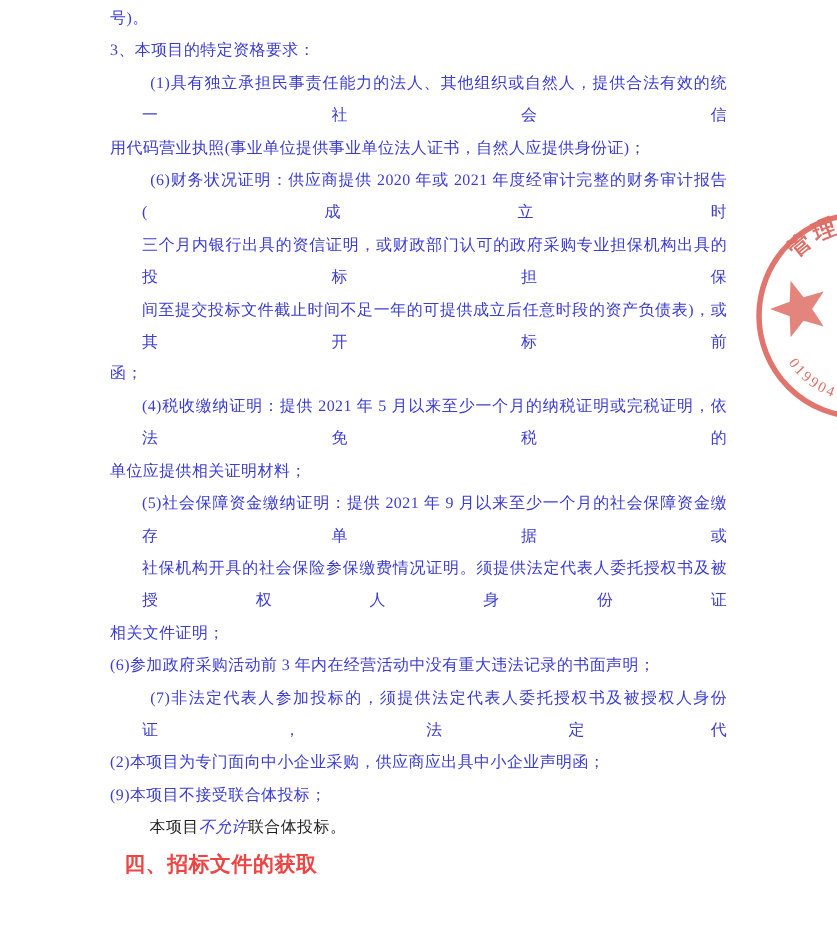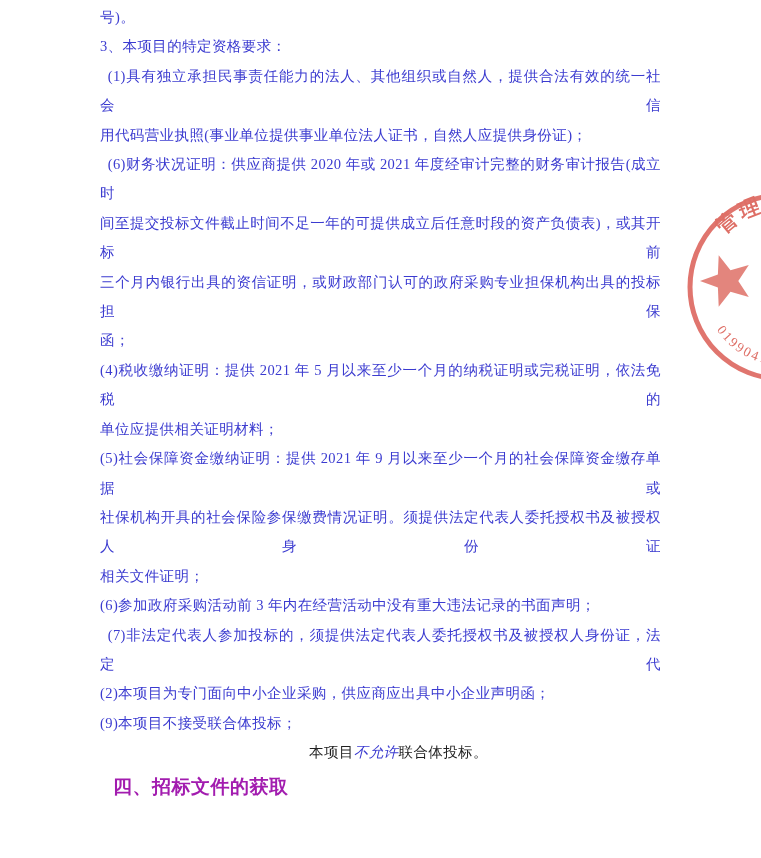--- a/index.html
+++ b/index.html
@@ -22,32 +22,33 @@
   }
   .line {
     font-size: 14.5px;
     line-height: 29.4px;
     color: #3b3bd0;
     letter-spacing: 0.4px;
   }
   .jf {
     text-align: justify;
     text-align-last: justify;
+    margin-left: 29px;
   }
   .blk { color: #1f1f1f; }
   .em {
     font-style: italic;
     color: #3b3bd0;
   }
-  .ind36 { padding-left: 36px; text-align: center; }
+  .ind36 { padding-left: 36px; }
   h2.sec {
     font-family: "Liberation Sans", sans-serif;
     font-size: 19px;
     font-weight: bold;
-    color: #a21caf;
+    color: #ef4444;
     margin: 5px 0 2px 0;
     padding-left: 13px;
     line-height: 28px;
     letter-spacing: 0.5px;
   }
   .stamp {
     position: absolute;
     left: 680px;
     top: 190px;
     filter: blur(0.35px);
@@ -57,22 +58,22 @@
 <body>
 
 <div class="doc">
 
   <div>
       <div class="line">号)。</div>
       <div class="line">3、本项目的特定资格要求：</div>
       <div class="line jf"> (1)具有独立承担民事责任能力的法人、其他组织或自然人，提供合法有效的统一社会信</div>
       <div class="line">用代码营业执照(事业单位提供事业单位法人证书，自然人应提供身份证)；</div>
       <div class="line jf"> (6)财务状况证明：供应商提供 2020 年或 2021 年度经审计完整的财务审计报告(成立时</div>
+      <div class="line jf">三个月内银行出具的资信证明，或财政部门认可的政府采购专业担保机构出具的投标担保</div>
       <div class="line jf">间至提交投标文件截止时间不足一年的可提供成立后任意时段的资产负债表)，或其开标前</div>
-      <div class="line jf">三个月内银行出具的资信证明，或财政部门认可的政府采购专业担保机构出具的投标担保</div>
       <div class="line">函；</div>
       <div class="line jf">(4)税收缴纳证明：提供 2021 年 5 月以来至少一个月的纳税证明或完税证明，依法免税的</div>
       <div class="line">单位应提供相关证明材料；</div>
       <div class="line jf">(5)社会保障资金缴纳证明：提供 2021 年 9 月以来至少一个月的社会保障资金缴存单据或</div>
       <div class="line jf">社保机构开具的社会保险参保缴费情况证明。须提供法定代表人委托授权书及被授权人身份证</div>
       <div class="line">相关文件证明；</div>
       <div class="line">(6)参加政府采购活动前 3 年内在经营活动中没有重大违法记录的书面声明；</div>
       <div class="line jf"> (7)非法定代表人参加投标的，须提供法定代表人委托授权书及被授权人身份证，法定代</div>
       <div class="line">(2)本项目为专门面向中小企业采购，供应商应出具中小企业声明函；</div>
       <div class="line">(9)本项目不接受联合体投标；</div>

